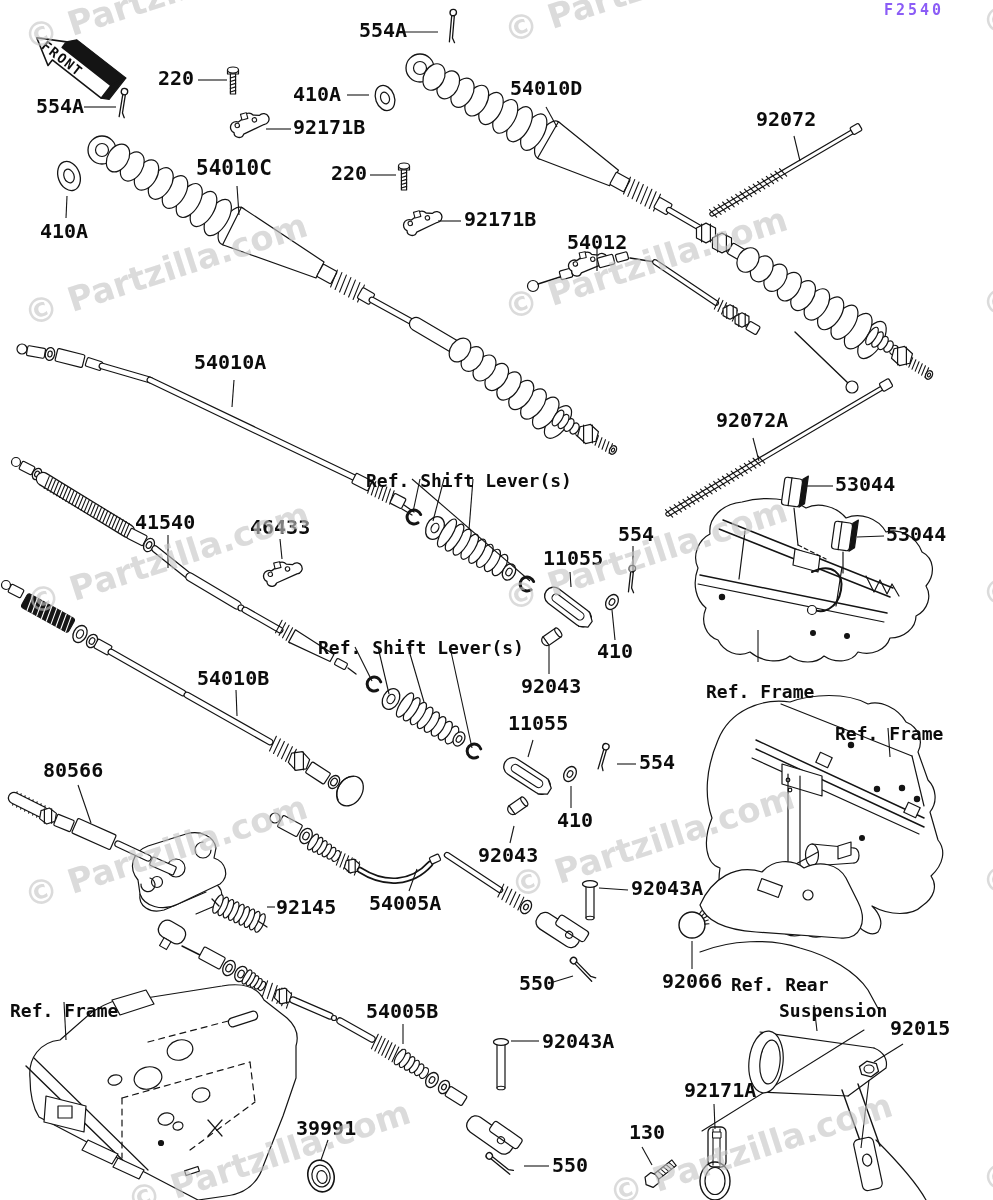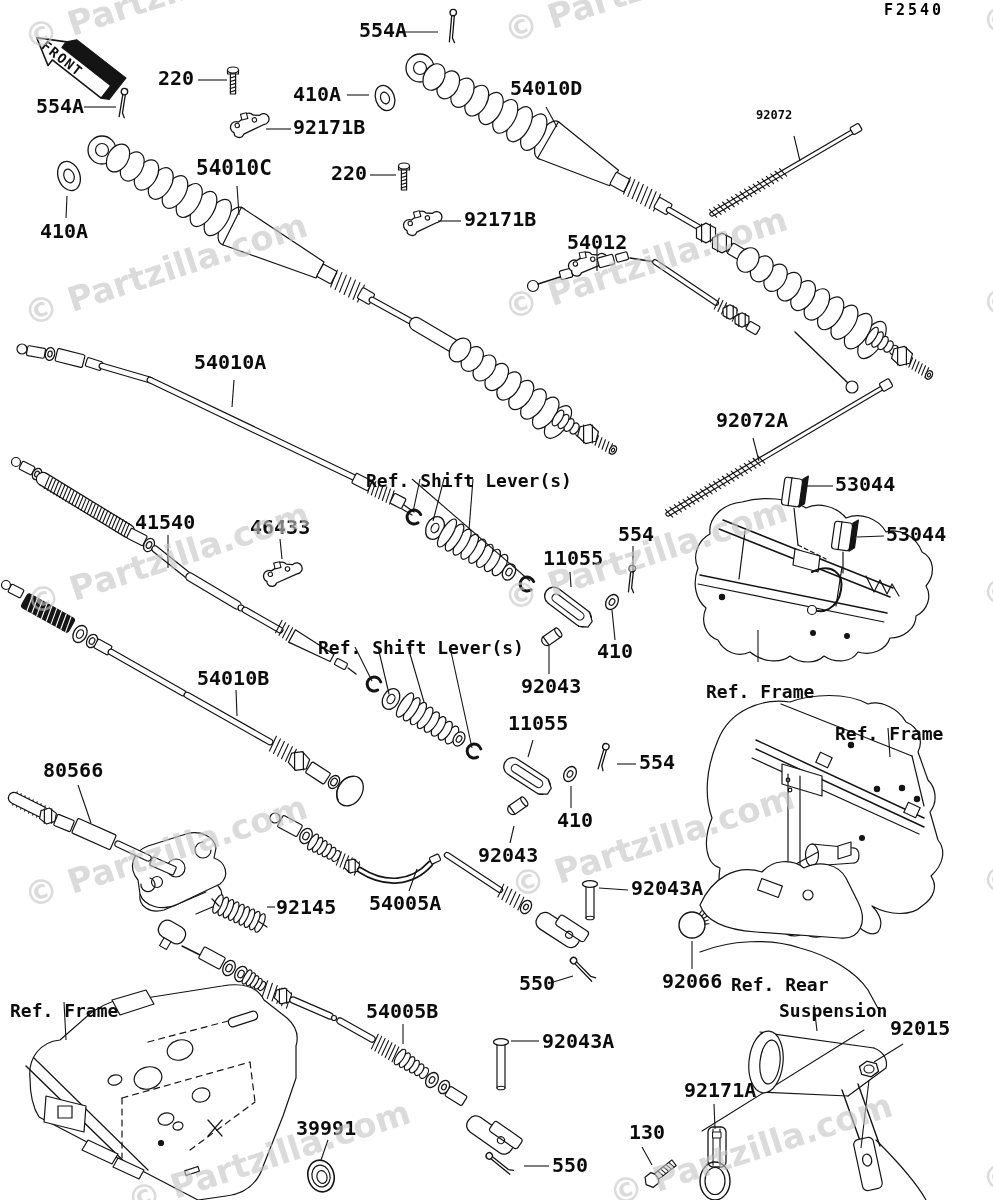--- a/index.html
+++ b/index.html
@@ -6,21 +6,21 @@
   body{width:993px;height:1200px;position:relative;background:#ffffff;overflow:hidden;
        font-family:"DejaVu Sans Mono", monospace;}
   #stage{position:absolute;left:0;top:0;width:993px;height:1200px;}
   svg#art{position:absolute;left:0;top:0;}
   .plabel{position:absolute;font-weight:bold;color:#0c0c0c;white-space:pre;line-height:1;
           font-family:"DejaVu Sans Mono", monospace;cursor:pointer;}
   .plabel.ref{cursor:default;margin-top:19px;}
   .wmark{position:absolute;font-family:"DejaVu Sans", "Liberation Sans", sans-serif;
          font-weight:bold;font-size:34px;color:#c6c6c6;opacity:.62;white-space:pre;
          transform-origin:left center;transform:rotate(-18deg);pointer-events:none;line-height:1;}
-  #figcode{position:absolute;font-weight:bold;font-size:15px;letter-spacing:3px;color:#000000;
+  #figcode{position:absolute;font-weight:bold;font-size:15px;letter-spacing:3px;color:#8b5cf6;
            font-family:"DejaVu Sans Mono", monospace;}
 </style>
 </head>
 <body>
 
 <div id="stage">
   <svg id="art" width="993" height="1200" viewBox="0 0 993 1200">
     <g id="static" stroke="#141414" stroke-width="1.2" fill="none" stroke-linejoin="round" stroke-linecap="round">
 
       <g transform="translate(73,66) rotate(38)">
@@ -875,21 +875,21 @@
       </g>
   </svg>
 
   <div id="figcode" style="left:884px;top:1px;">F2540</div>
   <div id="labels-layer">
       <div class="plabel" style="left: 359px; top: 20px; font-size: 20px;">554A</div>
       <div class="plabel" style="left: 158px; top: 68px; font-size: 20px;">220</div>
       <div class="plabel" style="left: 293px; top: 84px; font-size: 20px;">410A</div>
       <div class="plabel" style="left: 293px; top: 117px; font-size: 20px;">92171B</div>
       <div class="plabel" style="left: 510px; top: 78px; font-size: 20px;">54010D</div>
-      <div class="plabel" style="left: 756px; top: 109px; font-size: 12px;">92072</div>
+      <div class="plabel" style="left: 756px; top: 109px; font-size: 20px;">92072</div>
       <div class="plabel" style="left: 36px; top: 96px; font-size: 20px;">554A</div>
       <div class="plabel" style="left: 196px; top: 158px; font-size: 21px;">54010C</div>
       <div class="plabel" style="left: 331px; top: 163px; font-size: 20px;">220</div>
       <div class="plabel" style="left: 464px; top: 209px; font-size: 20px;">92171B</div>
       <div class="plabel" style="left: 567px; top: 220px; font-size: 20px; margin-top: 12px;">54012</div>
       <div class="plabel" style="left: 40px; top: 221px; font-size: 20px;">410A</div>
       <div class="plabel" style="left: 194px; top: 352px; font-size: 20px;">54010A</div>
       <div class="plabel" style="left: 716px; top: 410px; font-size: 20px;">92072A</div>
       <div class="plabel ref" style="left: 366px; top: 453px; font-size: 18px;">Ref. Shift Lever(s)</div>
       <div class="plabel" style="left: 835px; top: 474px; font-size: 20px;">53044</div>

